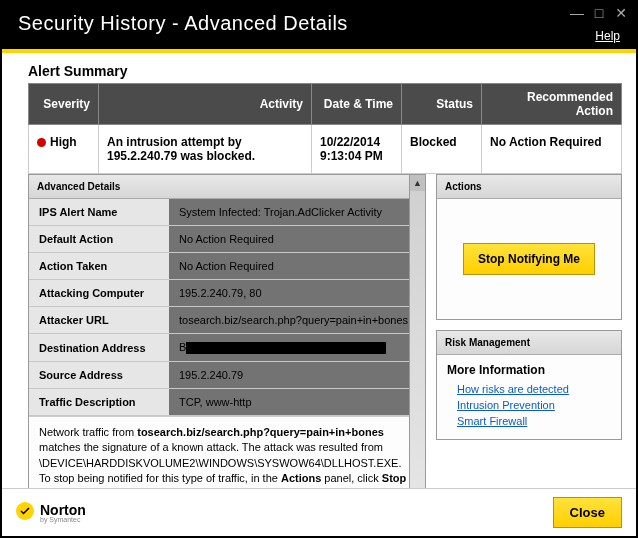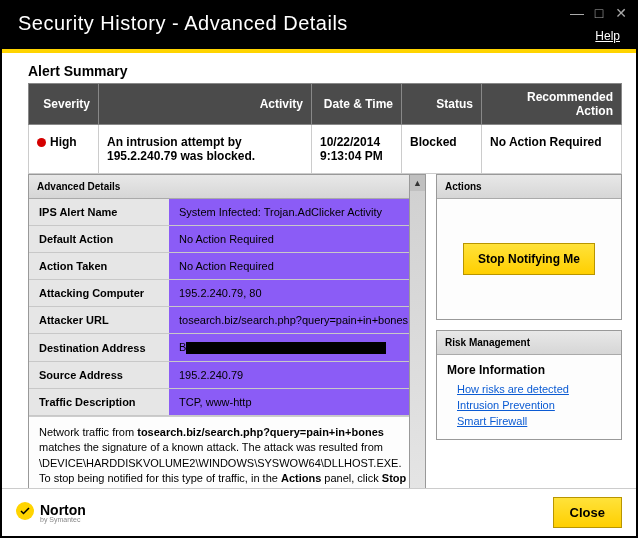--- a/index.html
+++ b/index.html
@@ -22,21 +22,21 @@
 .right-col { width: 186px; display: flex; flex-direction: column; gap: 10px; }
 .panel { border: 1px solid #999; background: #fdfdfd; }
 .panel-head { background: linear-gradient(#e8e8e8,#d6d6d6); border-bottom: 1px solid #aaa; padding: 6px 8px; font-weight: bold; font-size: 10px; }
 .adv-wrap { position: relative; }
 .scrollhint { position: absolute; right: 0; top: 0; bottom: 0; width: 16px; background: linear-gradient(#d0d0d0,#e6e6e6); border-left: 1px solid #999; }
 .scrollhint .up, .scrollhint .dn { position: absolute; left: 0; right: 0; height: 16px; background: #c0c0c0; text-align: center; font-size: 9px; line-height: 16px; color: #333; }
 .scrollhint .up { top: 0; }
 .adv-table { width: 100%; border-collapse: collapse; }
 .adv-table td { border-bottom: 1px solid #c8c8c8; padding: 7px 10px; font-size: 11px; vertical-align: middle; }
 .adv-table td.k { width: 140px; font-weight: bold; background: #e6e6e6; }
-.adv-table td.v { background: #8b5cf6; overflow: hidden; text-overflow: ellipsis; white-space: nowrap; }
+.adv-table td.v { background: #737373; overflow: hidden; text-overflow: ellipsis; white-space: nowrap; }
 .redact { display: inline-block; background: #000; height: 12px; width: 200px; vertical-align: middle; }
 .traffic-desc { padding: 8px 10px; font-size: 11px; line-height: 1.4; border-top: 1px solid #ccc; }
 .actions-body { height: 120px; display: flex; align-items: center; justify-content: center; }
 .btn-yellow { background: linear-gradient(#ffe23a,#ffcf00); border: 1px solid #b89500; padding: 8px 14px; font-weight: bold; font-size: 12px; cursor: pointer; }
 .risk-body { padding: 8px 10px; }
 .risk-body .mi { font-weight: bold; margin-bottom: 6px; font-size: 12px; }
 .risk-body a { display: block; color: #0b5bd3; text-decoration: underline; font-size: 11px; margin: 4px 0 4px 10px; cursor: pointer; }
 .footer { border-top: 1px solid #ccc; padding: 8px 14px; display: flex; align-items: center; justify-content: space-between; }
 .norton { display: flex; align-items: flex-start; gap: 6px; }
 .norton-check { width: 18px; height: 18px; border-radius: 50%; background: #ffd400; display: flex; align-items: center; justify-content: center; }

